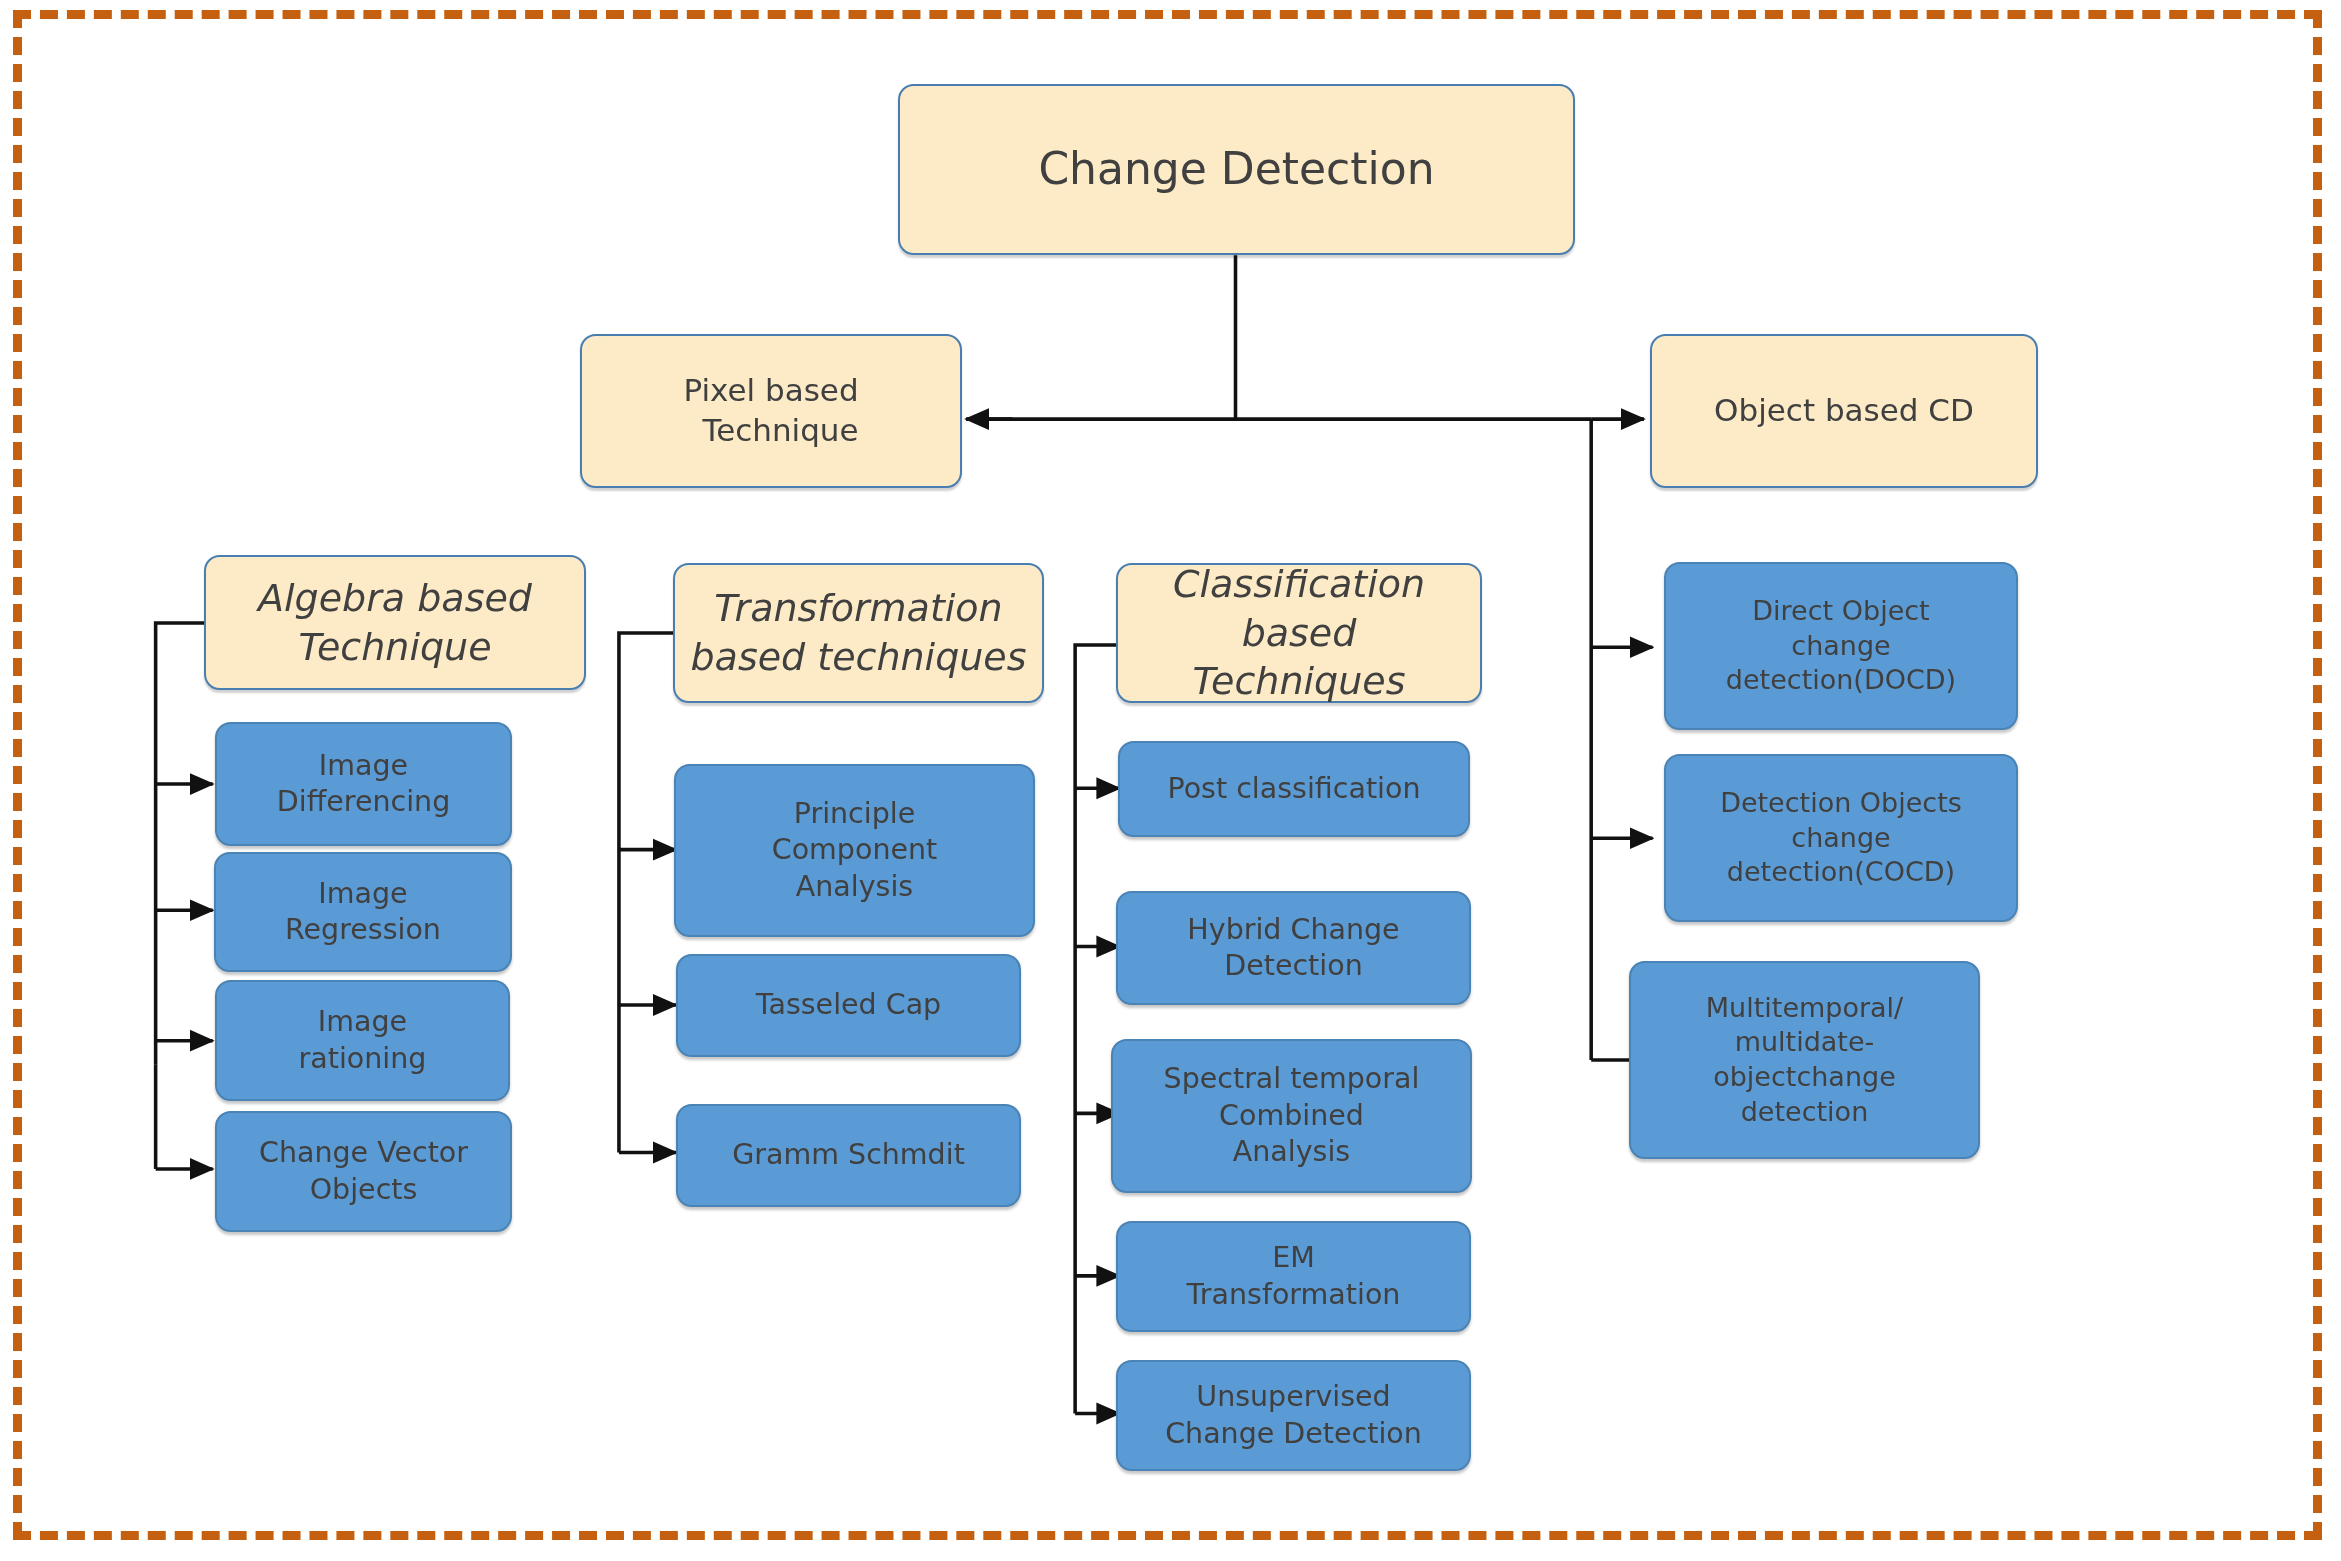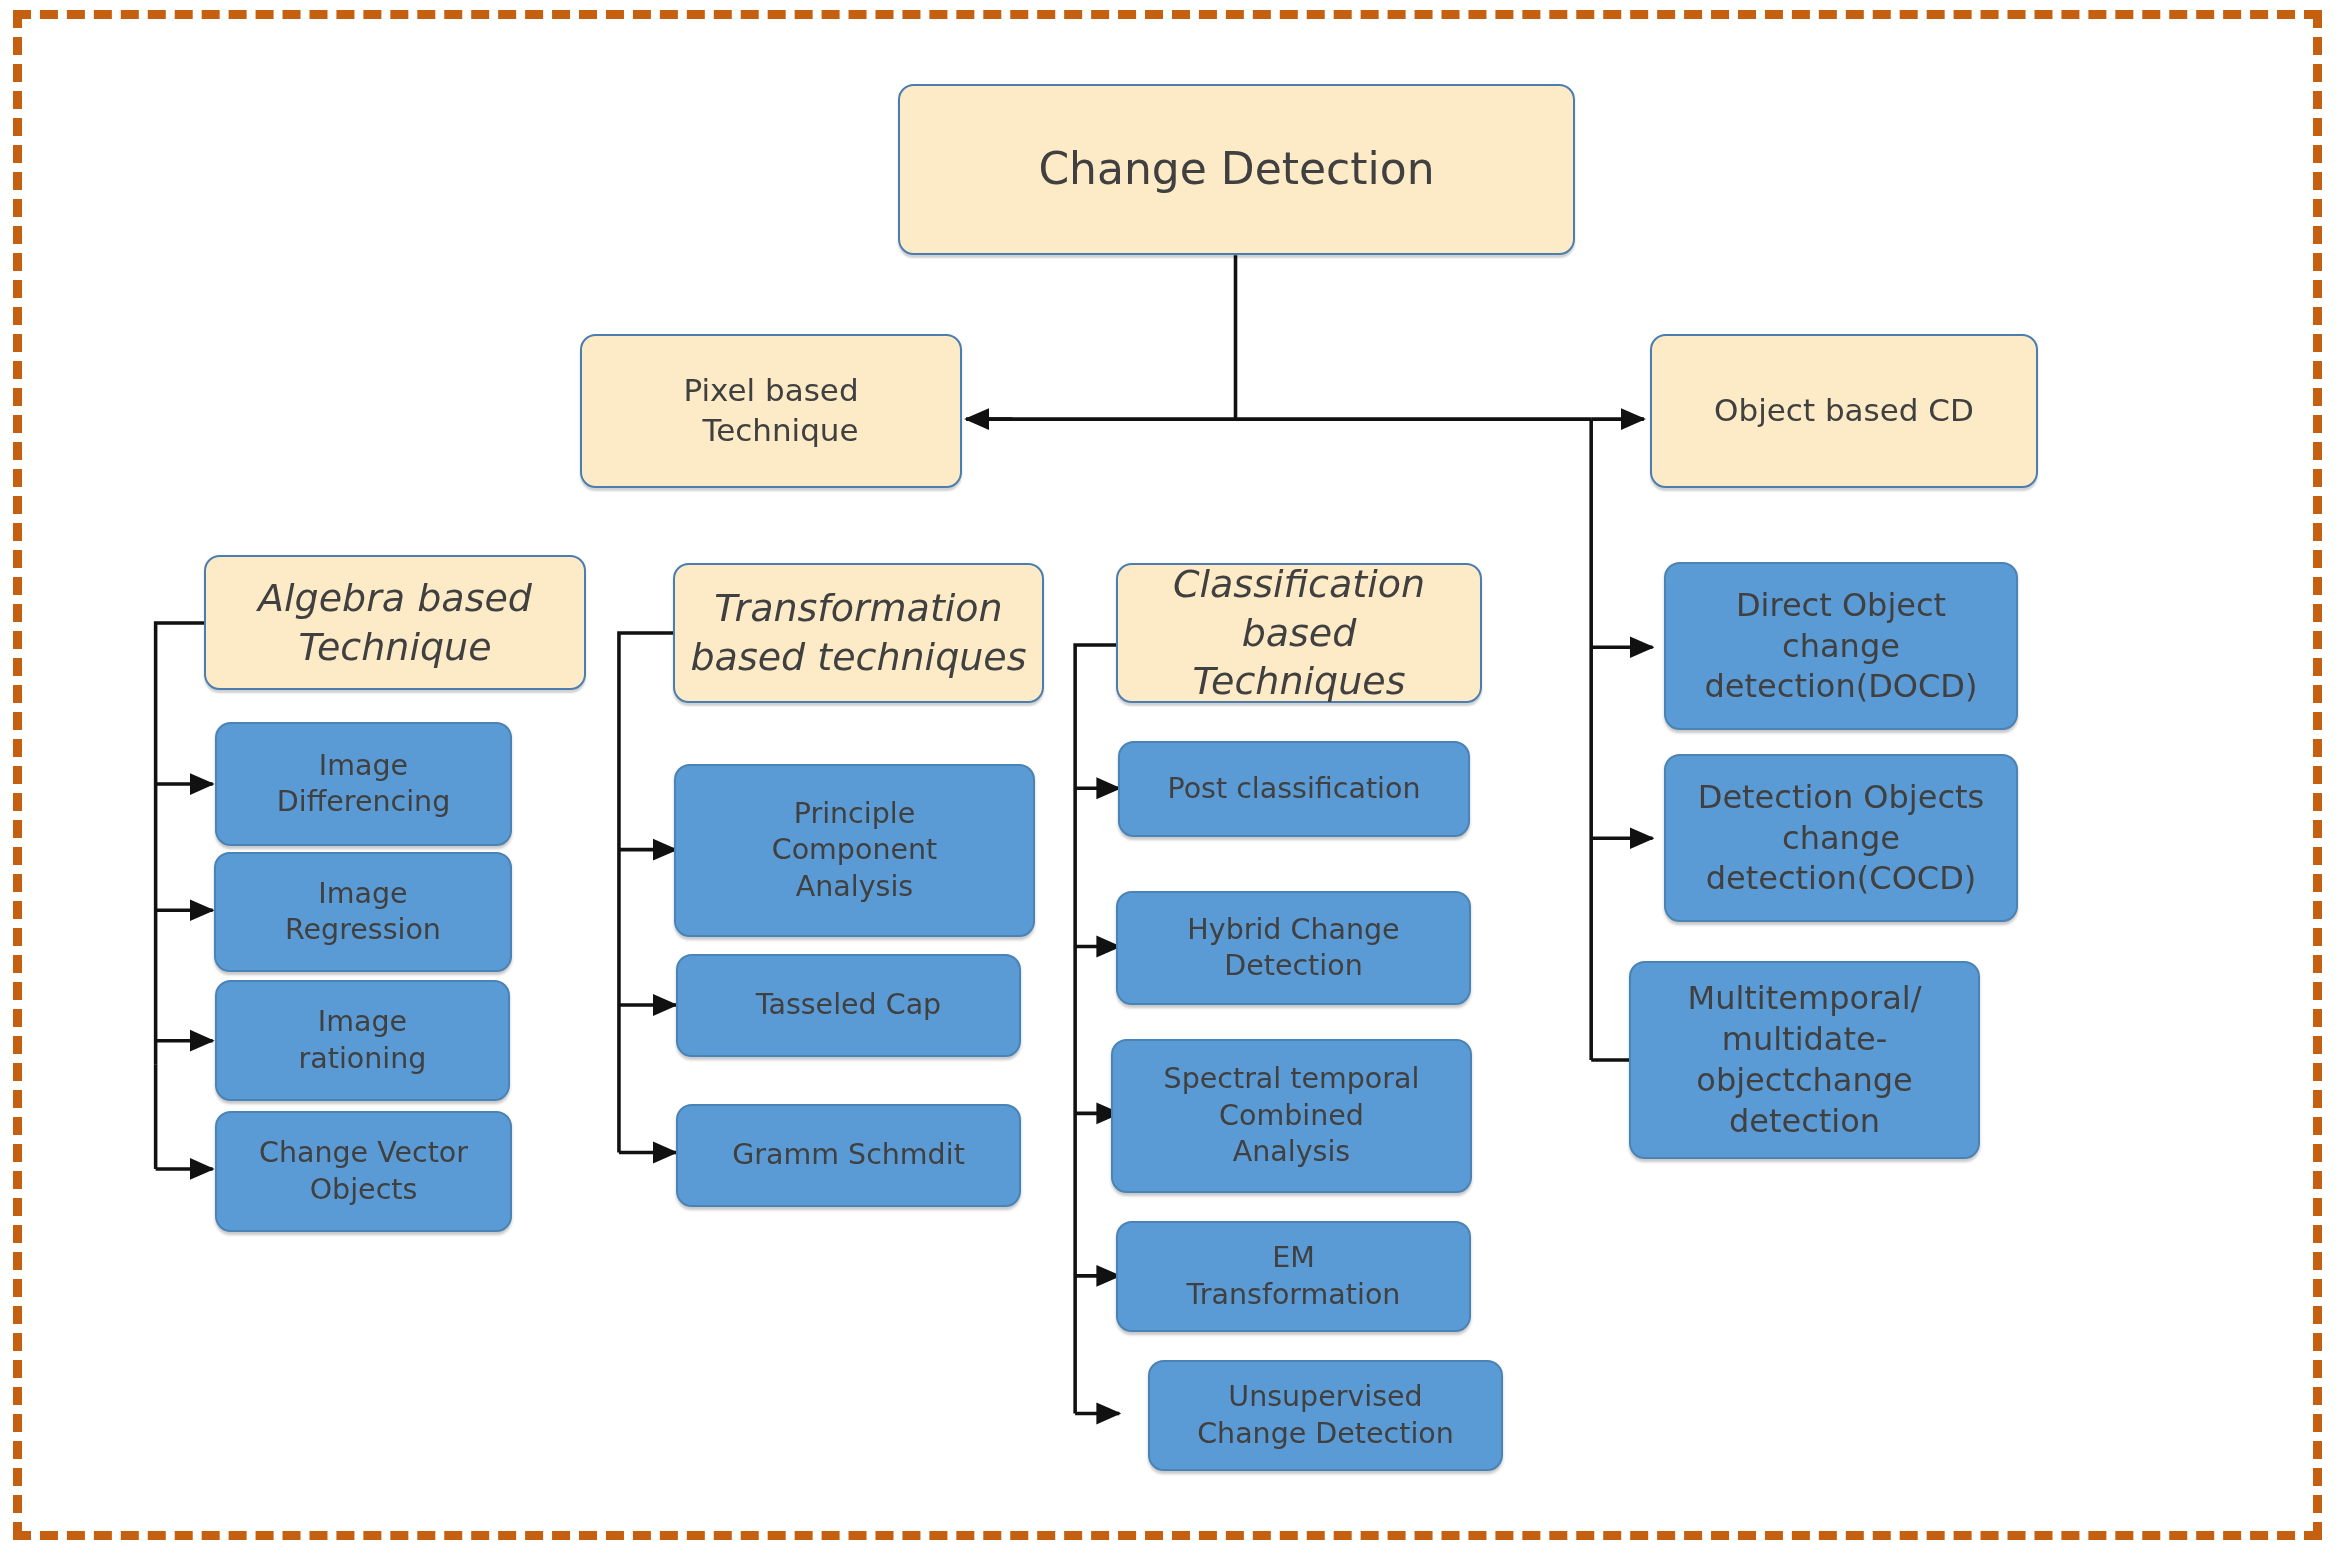--- a/index.html
+++ b/index.html
@@ -59,21 +59,21 @@
   }
   .node.blue {
     background: #5B9BD5;
     border: 2.1px solid #4A83B5;
     box-shadow: 0 2.9px 2.9px rgba(0,0,0,0.22);
   }
   .fs-root  { font-size: 44px; }
   .fs-l2    { font-size: 31px; }
   .fs-l3    { font-size: 38px; font-style: italic; }
   .fs-leaf  { font-size: 28.5px; }
-  .fs-leaf-sm { font-size: 32px; }
+  .fs-leaf-sm { font-size: 27px; }
 </style>
 </head>
 <body>
 
 <div id="canvas">
 
   <div id="frame"></div>
 
   <svg id="wires" viewBox="0 0 3285 2190" xmlns="http://www.w3.org/2000/svg">
     <defs>
@@ -159,21 +159,21 @@
   <div class="node blue fs-leaf" style="left:1116px; top:891px; width:355px; height:114px;">Hybrid Change
 Detection</div>
 
   <div class="node blue fs-leaf" style="left:1111px; top:1039px; width:361px; height:154px;">Spectral temporal
 Combined
 Analysis</div>
 
   <div class="node blue fs-leaf" style="left:1116px; top:1221px; width:355px; height:111px;">EM
 Transformation</div>
 
-  <div class="node blue fs-leaf" style="left:1116px; top:1360px; width:355px; height:111px;margin-left:32px;">Unsupervised
+  <div class="node blue fs-leaf" style="left:1116px; top:1360px; width:355px; height:111px;">Unsupervised
 Change Detection</div>
 
   <div class="node blue fs-leaf-sm" style="left:1664px; top:562px; width:354px; height:168px;">Direct Object
 change
 detection(DOCD)</div>
 
   <div class="node blue fs-leaf-sm" style="left:1664px; top:754px; width:354px; height:168px;">Detection Objects
 change
 detection(COCD)</div>
 

